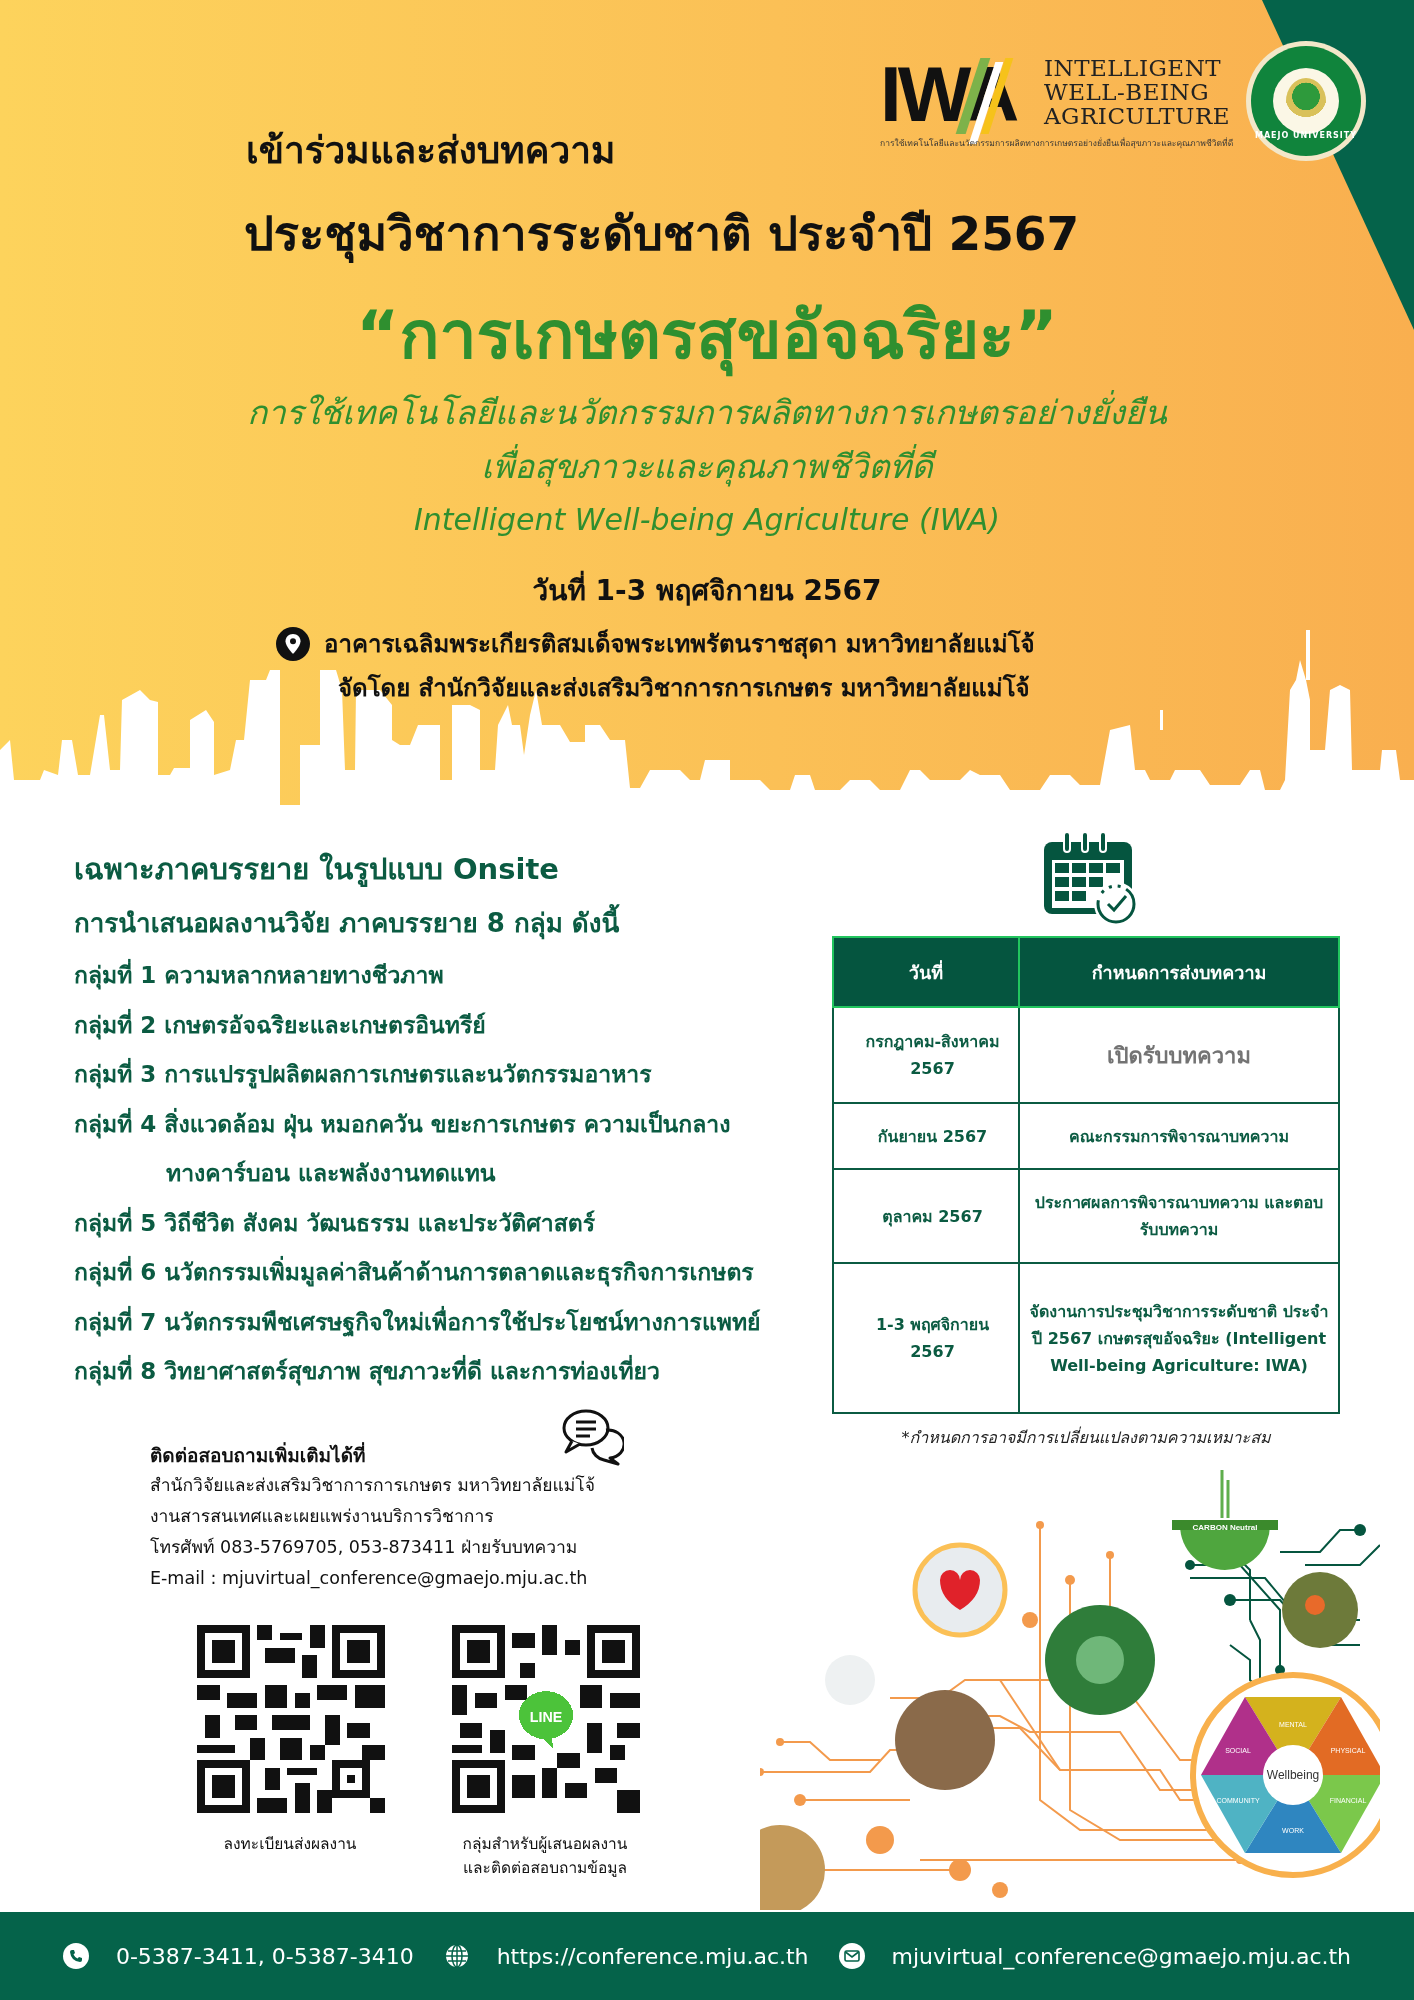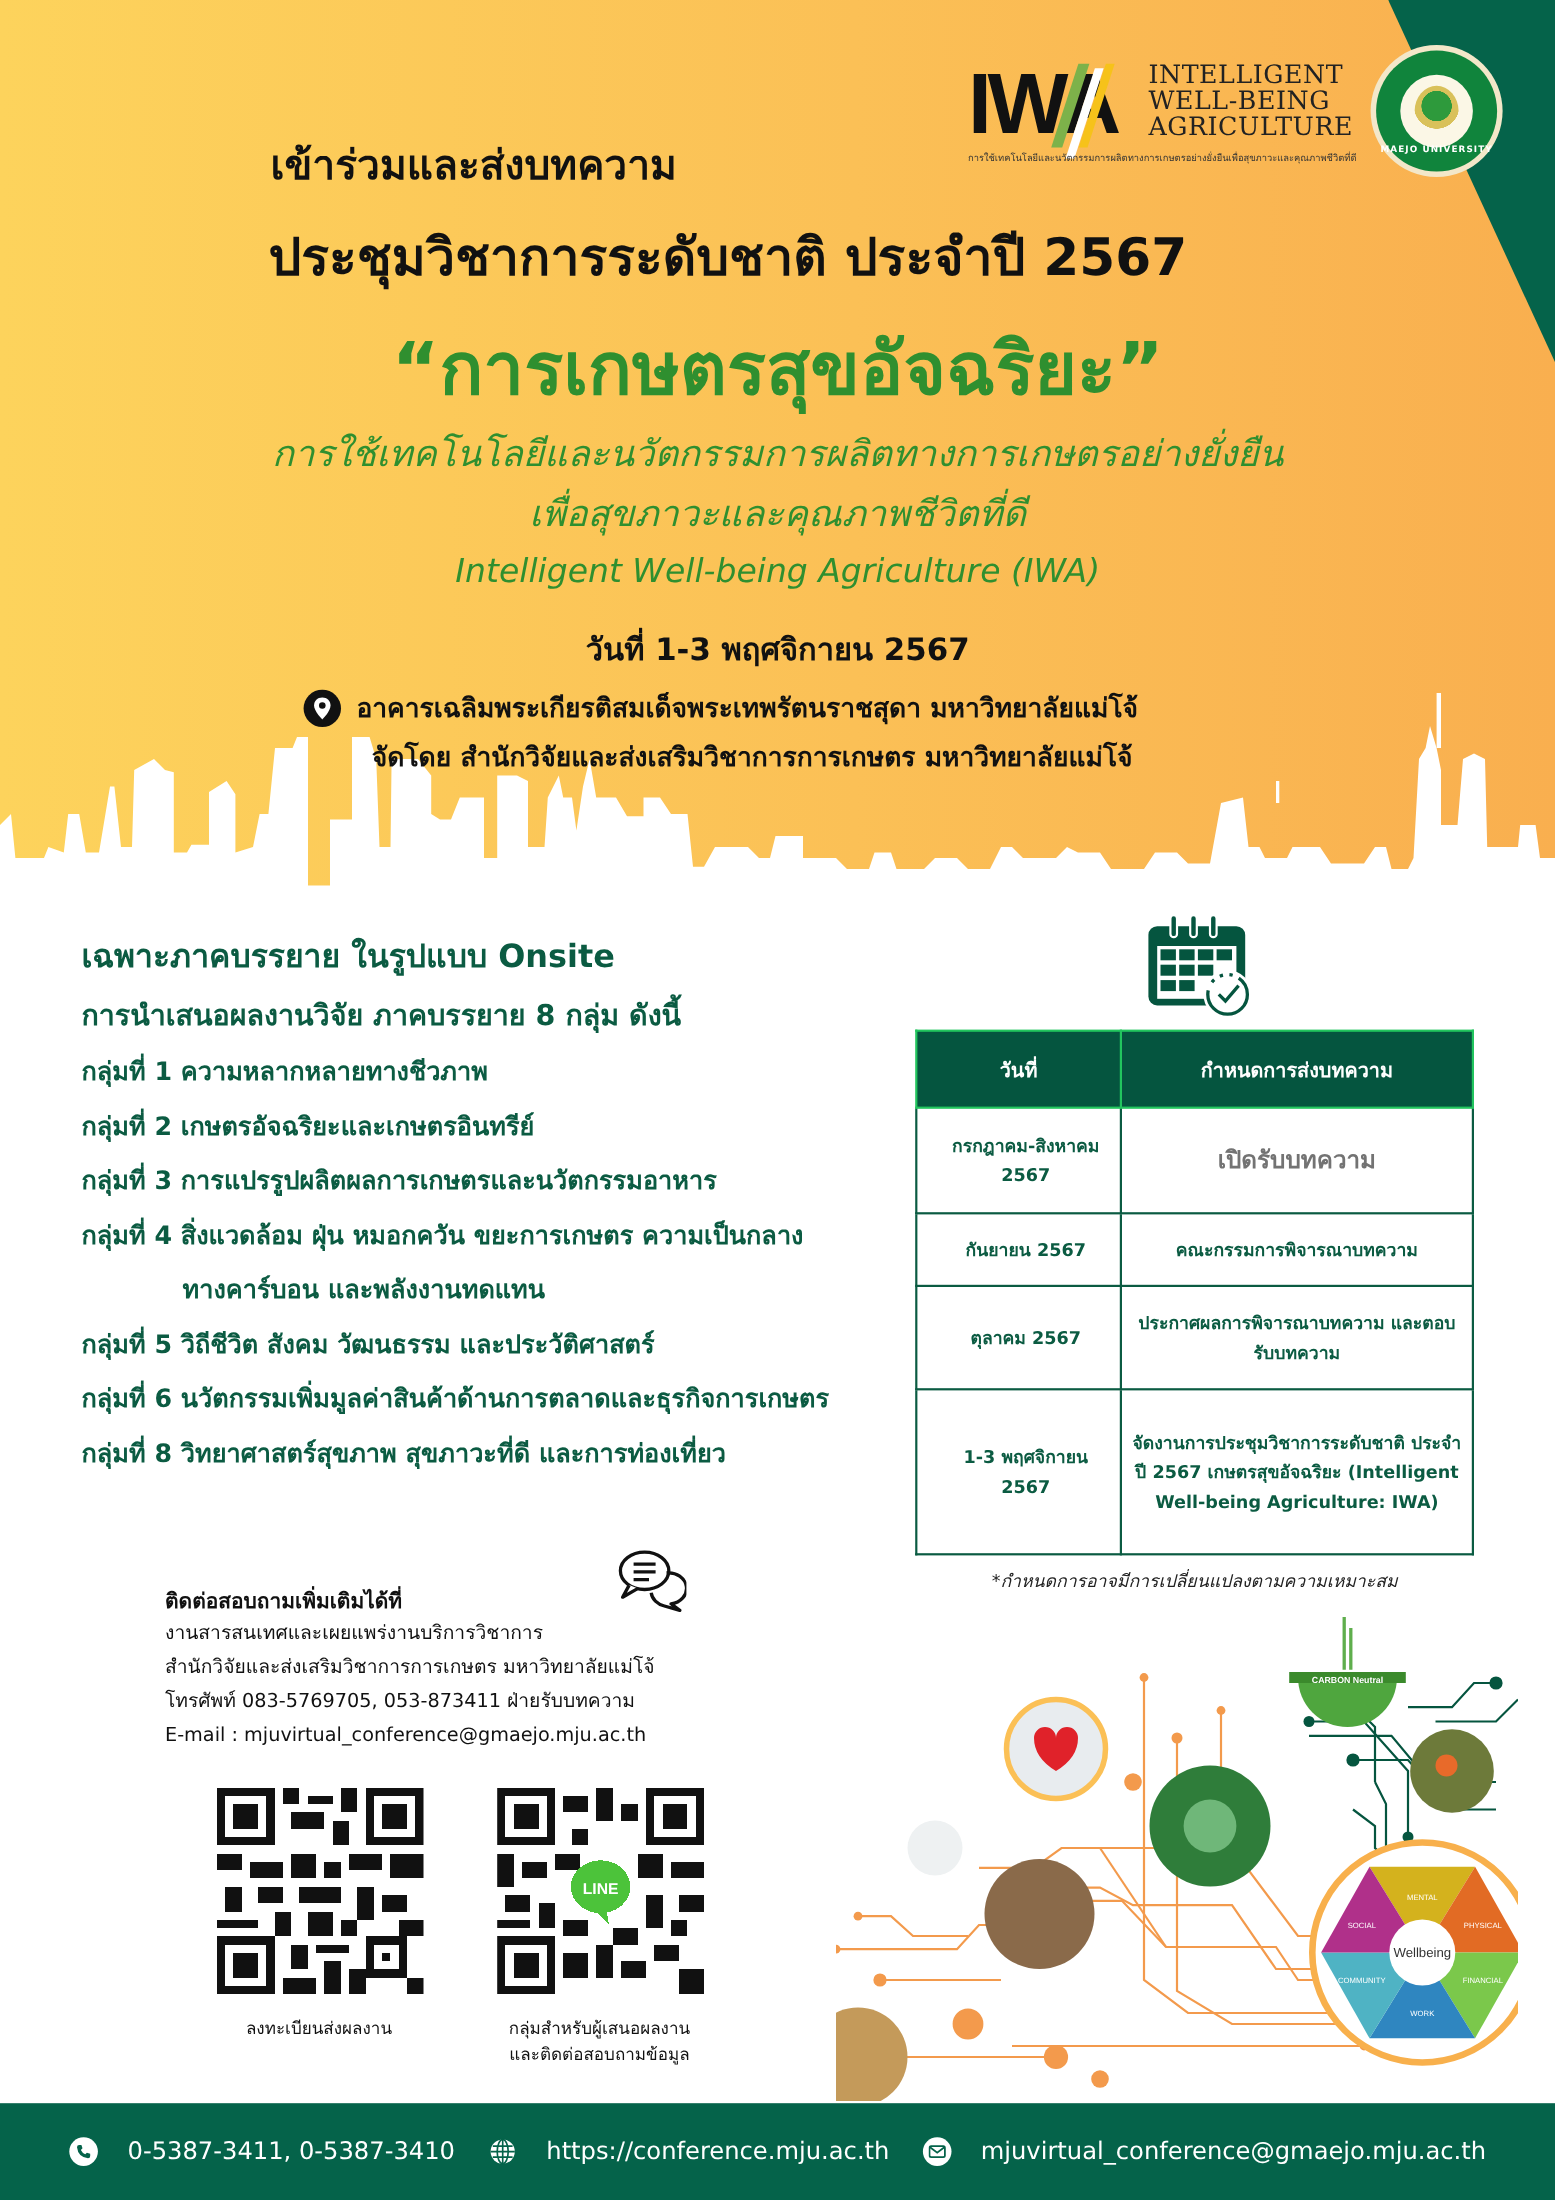--- a/index.html
+++ b/index.html
@@ -137,20 +137,21 @@
 <div class="sec-title">เฉพาะภาคบรรยาย ในรูปแบบ Onsite</div>
 <div class="sec-sub">การนำเสนอผลงานวิจัย ภาคบรรยาย  8 กลุ่ม ดังนี้</div>
 <div class="groups">
   <div class="group">กลุ่มที่ 1 ความหลากหลายทางชีวภาพ</div>
   <div class="group">กลุ่มที่ 2 เกษตรอัจฉริยะและเกษตรอินทรีย์</div>
   <div class="group">กลุ่มที่ 3 การแปรรูปผลิตผลการเกษตรและนวัตกรรมอาหาร</div>
   <div class="group">กลุ่มที่ 4 สิ่งแวดล้อม ฝุ่น หมอกควัน ขยะการเกษตร ความเป็นกลาง</div>
   <div class="group indent">ทางคาร์บอน และพลังงานทดแทน</div>
   <div class="group">กลุ่มที่ 5 วิถีชีวิต สังคม วัฒนธรรม และประวัติศาสตร์</div>
   <div class="group">กลุ่มที่ 6 นวัตกรรมเพิ่มมูลค่าสินค้าด้านการตลาดและธุรกิจการเกษตร</div>
+  <div class="group">กลุ่มที่ 7 นวัตกรรมพืชเศรษฐกิจใหม่เพื่อการใช้ประโยชน์ทางการแพทย์</div>
   <div class="group">กลุ่มที่ 8 วิทยาศาสตร์สุขภาพ สุขภาวะที่ดี และการท่องเที่ยว</div>
 </div>
 
 <svg class="cal-icon" viewBox="0 0 104 100">
   <rect x="2" y="12" width="88" height="72" rx="8" fill="#05553f"></rect>
   <rect x="10" y="30" width="72" height="48" fill="#fff"></rect>
   <rect x="22" y="2" width="6" height="20" rx="3" fill="#05553f" stroke="#fff" stroke-width="2"></rect>
   <rect x="40" y="2" width="6" height="20" rx="3" fill="#05553f" stroke="#fff" stroke-width="2"></rect>
   <rect x="58" y="2" width="6" height="20" rx="3" fill="#05553f" stroke="#fff" stroke-width="2"></rect>
   <g fill="#05553f">
@@ -200,22 +201,22 @@
 <svg class="chat-icon" viewBox="0 0 64 60">
   <ellipse cx="26" cy="20" rx="22" ry="17" fill="#fff" stroke="#111" stroke-width="3"></ellipse>
   <path d="M12 33 L6 44 L20 36" fill="#fff" stroke="#111" stroke-width="3" stroke-linejoin="round"></path>
   <line x1="16" y1="14" x2="36" y2="14" stroke="#111" stroke-width="3"></line>
   <line x1="16" y1="21" x2="36" y2="21" stroke="#111" stroke-width="3"></line>
   <line x1="16" y1="28" x2="30" y2="28" stroke="#111" stroke-width="3"></line>
   <path d="M46 22 A16 14 0 0 1 50 50 L58 56 L44 52 A16 14 0 0 1 32 40" fill="none" stroke="#111" stroke-width="3" stroke-linejoin="round"></path>
 </svg>
 <div class="contact">
   <div class="contact-title">ติดต่อสอบถามเพิ่มเติมได้ที่</div>
+  <div class="contact-line">สำนักวิจัยและส่งเสริมวิชาการการเกษตร มหาวิทยาลัยแม่โจ้</div>
   <div class="contact-line">งานสารสนเทศและเผยแพร่งานบริการวิชาการ</div>
-  <div class="contact-line">สำนักวิจัยและส่งเสริมวิชาการการเกษตร มหาวิทยาลัยแม่โจ้</div>
   <div class="contact-line">โทรศัพท์ 083-5769705, 053-873411 ฝ่ายรับบทความ</div>
   <div class="contact-line">E-mail : mjuvirtual_conference@gmaejo.mju.ac.th</div>
 </div>
 
 <svg class="qr qr-1" viewBox="0 0 25 25" shape-rendering="crispEdges">
   <rect width="25" height="25" fill="#fff"></rect>
   <g fill="#111">
     <rect x="0" y="0" width="7" height="7"></rect>
       <rect x="1" y="1" width="5" height="5" fill="#fff"></rect>
       <rect x="2" y="2" width="3" height="3"></rect>

